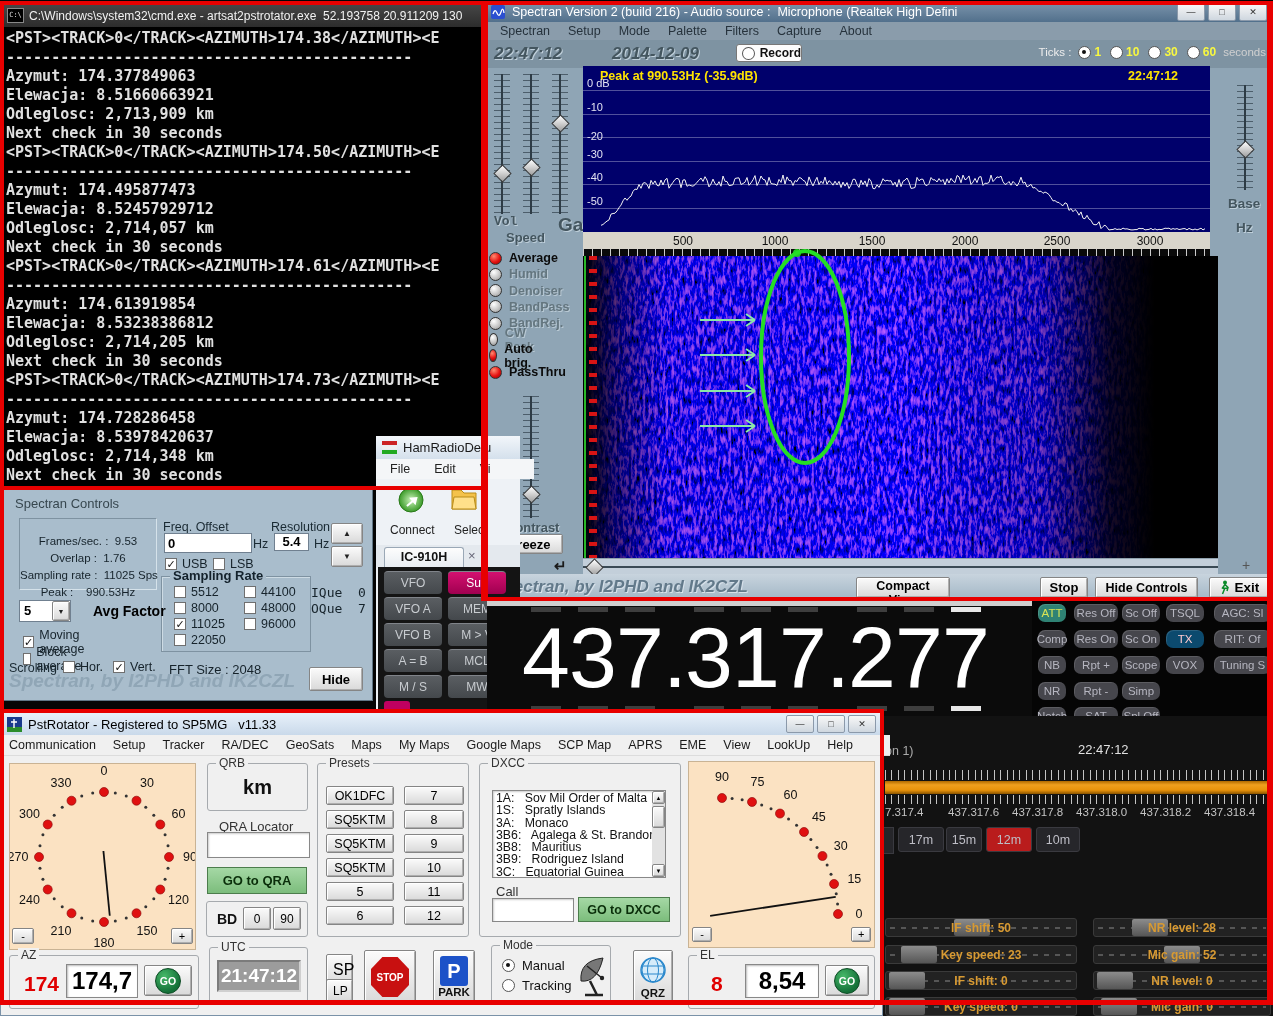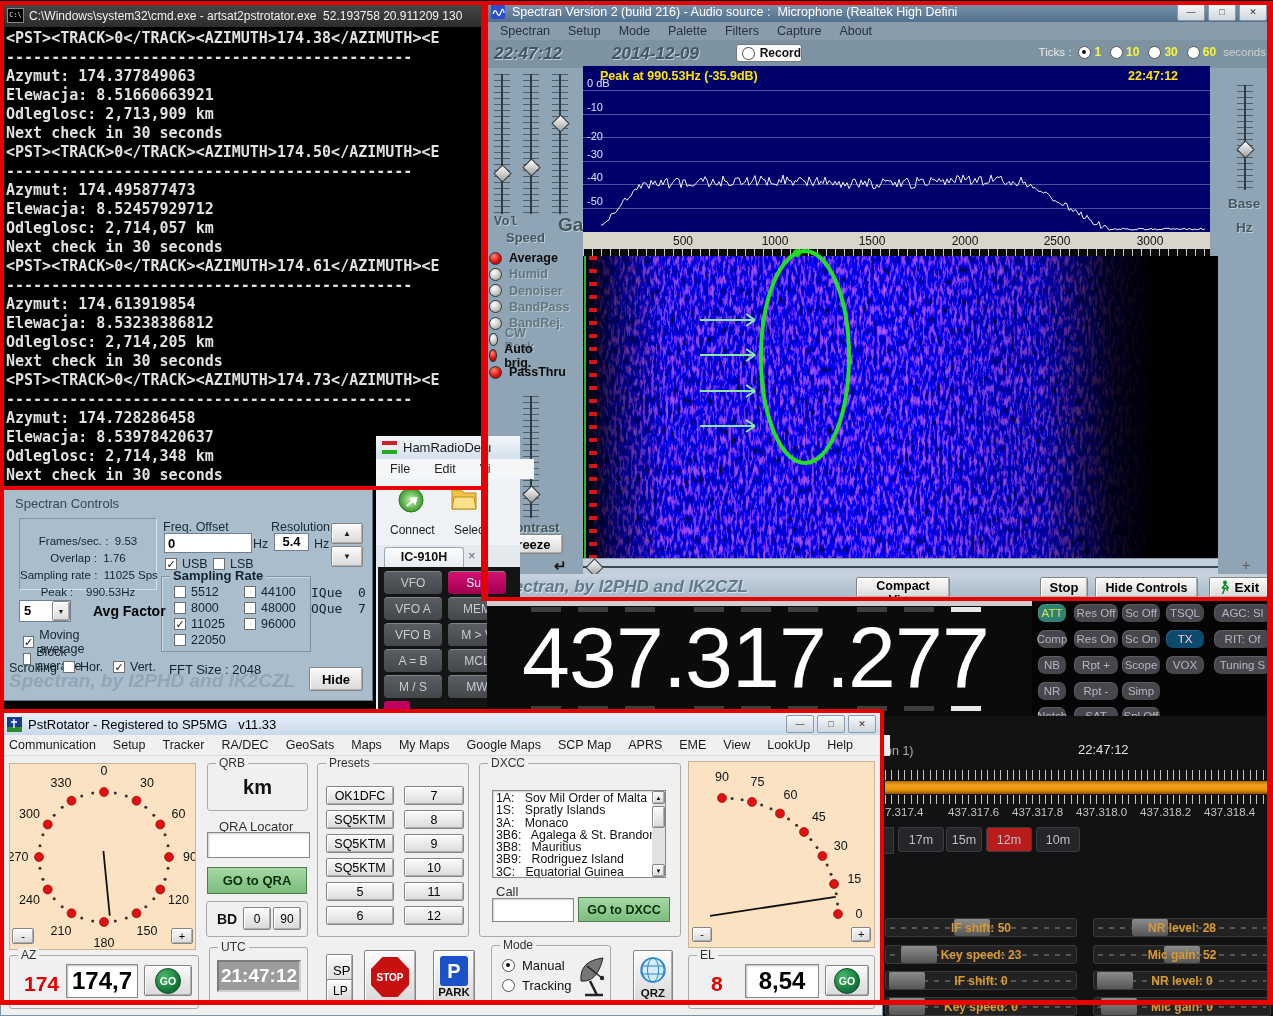--- a/index.html
+++ b/index.html
@@ -792,21 +792,21 @@
       <span class="abs" style="left:56px;top:8px;width:72px;height:32px;background:#fff;border:1px solid #888;box-shadow:inset 1px 1px 2px #bbb;font-weight:bold;font-size:24px;text-align:center;line-height:32px;">8,54</span>
       <button class="abs raised gobtn" style="left:136px;top:9px;width:44px;height:31px;">
           <span class="gocircle">GO</span>
         </button>
     </div>
 
     <div class="fieldset" style="left:208px;top:234px;width:97px;height:56px;">
       <span class="legend">UTC</span>
       <span class="abs" style="left:7px;top:12px;width:84px;height:32px;background:#9c9c9c;border:2px inset #cfcfcf;box-sizing:border-box;color:#fff;font-weight:bold;font-size:19px;text-align:center;line-height:28px;">21:47:12</span>
     </div>
-    <button class="abs raised" style="left:325px;top:241px;width:27px;height:32px;font-size:13px;">SP</button>
+    <button class="abs raised" style="left:325px;top:241px;width:27px;height:32px;font-size:16px;">SP</button>
     <button class="abs raised" style="left:325px;top:266px;width:27px;height:23px;font-size:12px;">LP</button>
     <button class="abs raised" style="left:363px;top:237px;width:52px;height:54px;display:flex;align-items:center;justify-content:center;">
       <span style="width:40px;height:40px;background:#c81010;clip-path:polygon(30% 0,70% 0,100% 30%,100% 70%,70% 100%,30% 100%,0 70%,0 30%);display:flex;align-items:center;justify-content:center;">
         <b style="color:#fff;font-size:10px;">STOP</b>
       </span>
     </button>
     <button class="abs raised" style="left:432px;top:237px;width:42px;height:54px;padding:2px 0;box-sizing:border-box;text-align:center;">
       <span style="display:inline-block;width:28px;height:30px;background:#1c52c8;border-radius:3px;color:#fff;font-weight:bold;font-size:20px;line-height:30px;">P</span>
       <b style="display:block;font-size:11.5px;color:#111;">PARK</b>
     </button>

